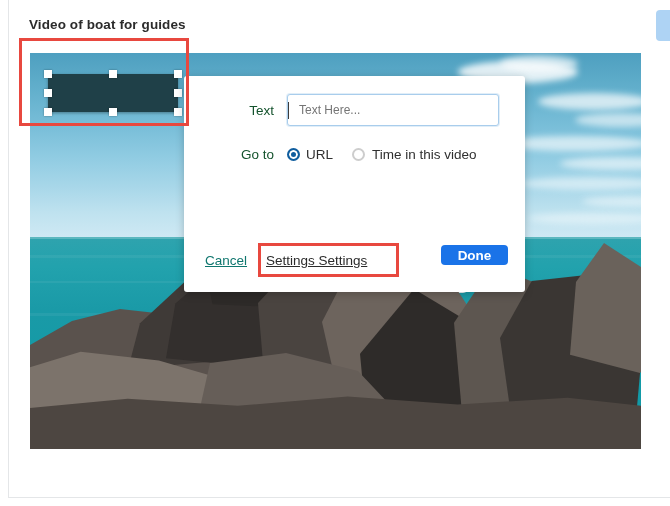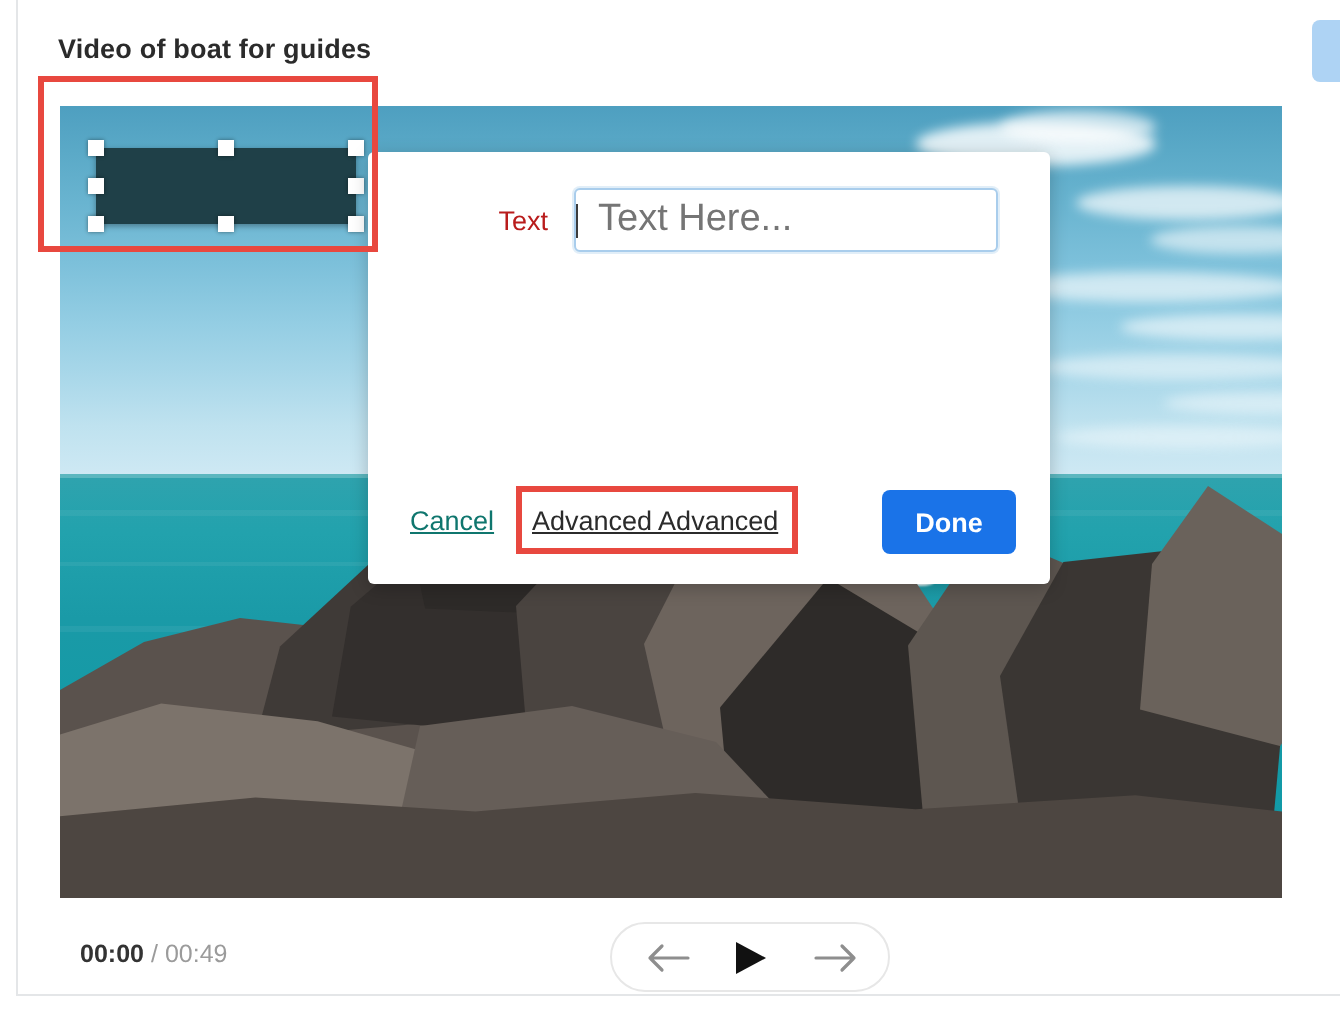--- a/index.html
+++ b/index.html
@@ -155,32 +155,32 @@
     position: absolute;
     left: 0; width: 100%;
     height: 34px;
   }
   .field-label {
     position: absolute;
     left: 26px;
     width: 64px;
     text-align: right;
     font-size: 13.5px;
-    color: #b91c1c;
+    color: #14532d;
     line-height: 34px;
   }
   .field-input {
     position: absolute;
     left: 103px;
     width: 212px;
     height: 32px;
     box-sizing: border-box;
     border-radius: 3px;
     background: #ffffff;
-    font-size: 19px;
+    font-size: 12px;
     color: #9a9a9a;
     padding: 0 11px;
     line-height: 32px;
     font-family: "Liberation Sans", sans-serif;
     outline: none;
   }
   #text-input {
     border: 1px solid #a9cdec;
     box-shadow: 0 0 0 1px rgba(169,205,236,.35);
   }
@@ -237,21 +237,21 @@
     font-size: 13.5px;
     text-decoration: underline;
     cursor: pointer;
     white-space: nowrap;
   }
   #cancel-link   { left: 21px;  color: #0f766e; }
   #advanced-link { left: 82px;  color: #2b2b2b; }
   #done-button {
     position: absolute;
     left: 257px; top: 9px;
-    width: 67px; height: 32px;
+    width: 67px; height: 20px;
     background: #1a73e8;
     border: none;
     border-radius: 4px;
     color: #ffffff;
     font-size: 13.5px;
     font-weight: bold;
     font-family: "Liberation Sans", sans-serif;
     cursor: pointer;
   }
 
@@ -400,52 +400,38 @@
   </div>
 
   <div id="link-dialog">
 
     <div class="field-row" style="top:18px;">
       <div class="field-label">Text</div>
       <input id="text-input" class="field-input" type="text" placeholder="Text Here..." style="">
       <div class="caret"></div>
     </div>
 
+    <div class="field-row" id="goto-row">
+      <div class="field-label">Go to</div>
+      <div class="radio-opt" id="radio-url">
+        <span class="radio-mark on"></span>
+        <span class="radio-text">URL</span>
+      </div>
+      <div class="radio-opt" id="radio-time">
+        <span class="radio-mark"></span>
+        <span class="radio-text">Time in this video</span>
+      </div>
+    </div>
 
 
     <div id="dialog-footer">
       <span class="footer-link" id="cancel-link">Cancel</span>
-      <span class="footer-link" id="advanced-link">Advanced Advanced</span>
+      <span class="footer-link" id="advanced-link">Settings Settings</span>
       <button id="done-button">Done</button>
     </div>
 
   </div>
 
   <div class="annot" id="annot-hotspot"></div>
   <div class="annot" id="annot-advanced"></div>
 
-  <div id="playback-bar">
-
-    <div id="time-display">
-      <span id="time-current">00:00</span>
-      <span id="time-sep">/</span>
-      <span id="time-total">00:49</span>
-    </div>
-
-    <div id="transport">
-      <div class="transport-btn" id="prev-button">
-        <svg class="arrow-svg" width="24" height="16" viewBox="0 0 24 16">
-          <path d="M22 8 H3 M9 2 L3 8 L9 14" fill="none" stroke="#8e8e8e" stroke-width="1.6" stroke-linecap="round" stroke-linejoin="round"></path>
-        </svg>
-      </div>
-      <div class="transport-btn" id="play-button">
-        <span class="play-tri"></span>
-      </div>
-      <div class="transport-btn" id="next-button">
-        <svg class="arrow-svg" width="24" height="16" viewBox="0 0 24 16">
-          <path d="M2 8 H21 M15 2 L21 8 L15 14" fill="none" stroke="#8e8e8e" stroke-width="1.6" stroke-linecap="round" stroke-linejoin="round"></path>
-        </svg>
-      </div>
-    </div>
-
-  </div>
 
 </div>
 
 </body></html>

